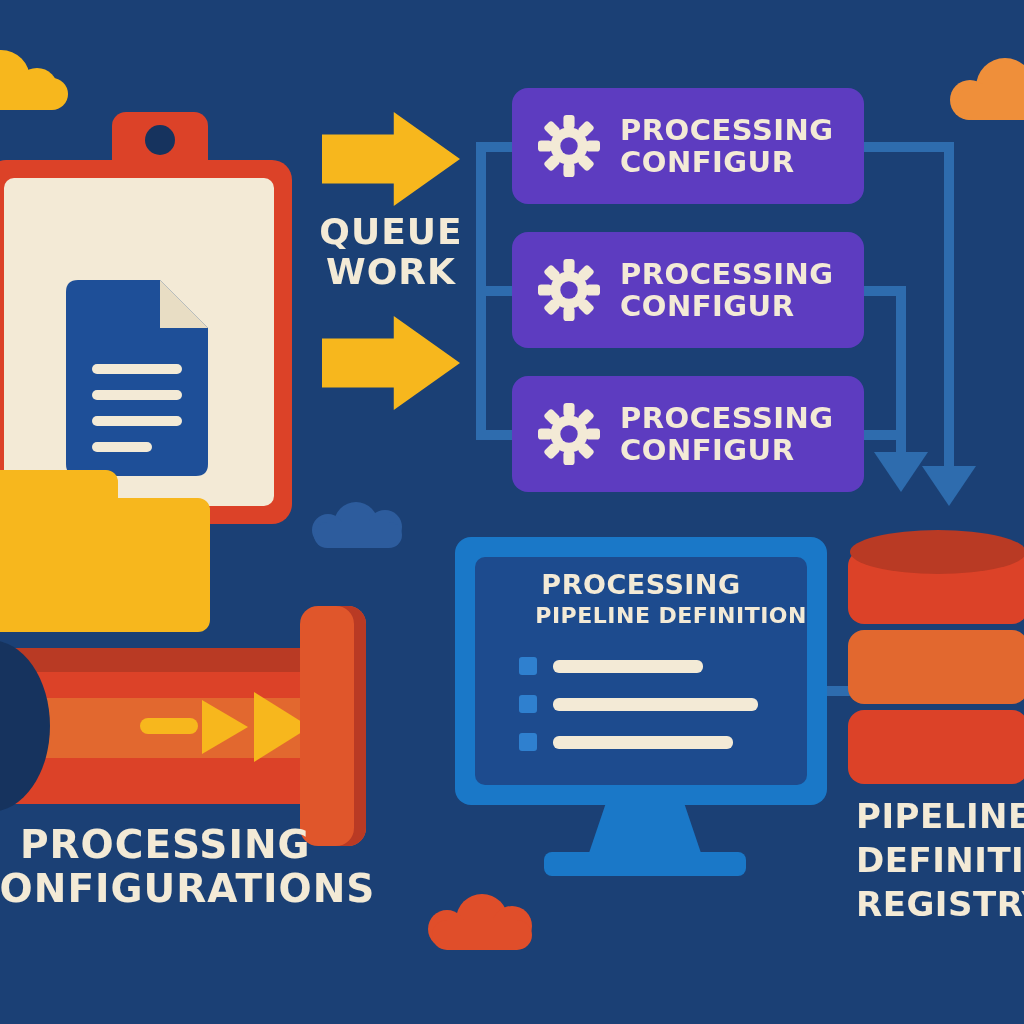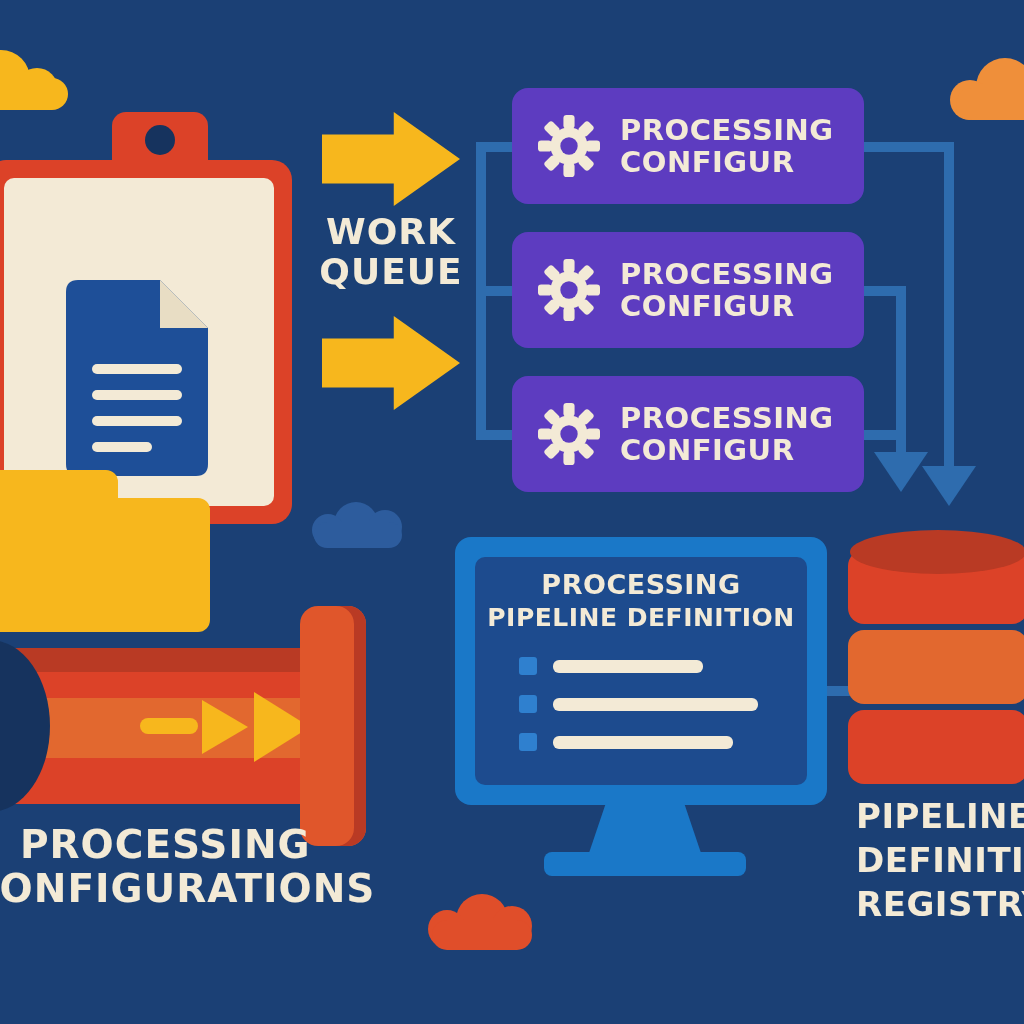--- a/index.html
+++ b/index.html
@@ -82,21 +82,21 @@
   .proc{position:absolute;left:512px;width:352px;height:116px;background:var(--purple);
         border-radius:16px;display:flex;align-items:center;padding-left:26px}
   .proc1{top:88px}.proc2{top:232px}.proc3{top:376px}
   .proc svg{margin-right:20px;flex:none}
   .proc-text{font-size:29px;line-height:1.12;letter-spacing:.5px}
 
   
   .monitor{left:455px;top:537px;width:372px;height:268px;background:var(--blue);border-radius:16px}
   .screen{position:absolute;inset:20px;background:var(--screen);border-radius:10px}
   .mon-line1{position:absolute;left:0;right:0;top:12px;text-align:center;font-size:27px;letter-spacing:.5px}
-  .mon-line2{position:absolute;left:0;right:0;top:46px;text-align:center;font-size:25px;letter-spacing:.5px}
+  .mon-line2{position:absolute;left:0;right:0;top:46px;text-align:right;font-size:22px;letter-spacing:.5px}
   .brow{position:absolute;left:44px;display:flex;align-items:center;gap:16px}
   .brow1{top:100px}.brow2{top:138px}.brow3{top:176px}
   .bsq{width:18px;height:18px;background:var(--bullet);border-radius:3px}
   .bbar{height:13px;background:var(--cream);border-radius:6px}
   .bbar1{width:150px}.bbar2{width:205px}.bbar3{width:180px}
   .stand{left:588px;top:802px;width:114px;height:54px;background:var(--blue);
          clip-path:polygon(16% 0,84% 0,100% 100%,0 100%)}
   .stand-base{left:544px;top:852px;width:202px;height:24px;background:var(--blue);border-radius:8px}
 
   
@@ -162,22 +162,22 @@
   <div class="tri-down rc-a-t"></div>
   <div class="line rc-b-h"></div>
   <div class="line rc-b-v"></div>
   <div class="tri-down rc-b-t"></div>
   <div class="line rc-c-h"></div>
   <div class="line rc-m-db"></div>
 
   <div class="big-arrow arrow1"></div>
   <div class="big-arrow arrow2"></div>
   <div class="abs work-queue">
+    <div>QUEUE</div>
     <div>WORK</div>
-    <div>QUEUE</div>
   </div>
 
   <div class="abs clip-tab"></div>
   <div class="abs clipboard">
     <div class="clip-paper">
       <svg class="doc-icon" width="142" height="196" viewBox="0 0 142 196">
         <path d="M12 0 H94 L142 48 V184 Q142 196 130 196 H12 Q0 196 0 184 V12 Q0 0 12 0 Z" style="fill:var(--doc_blue)"></path>
         <path d="M94 0 L142 48 H94 Z" style="fill:#e8ddc4"></path>
         <rect x="26" y="84" width="90" height="10" rx="5" style="fill:var(--cream)"></rect>
         <rect x="26" y="110" width="90" height="10" rx="5" style="fill:var(--cream)"></rect>

